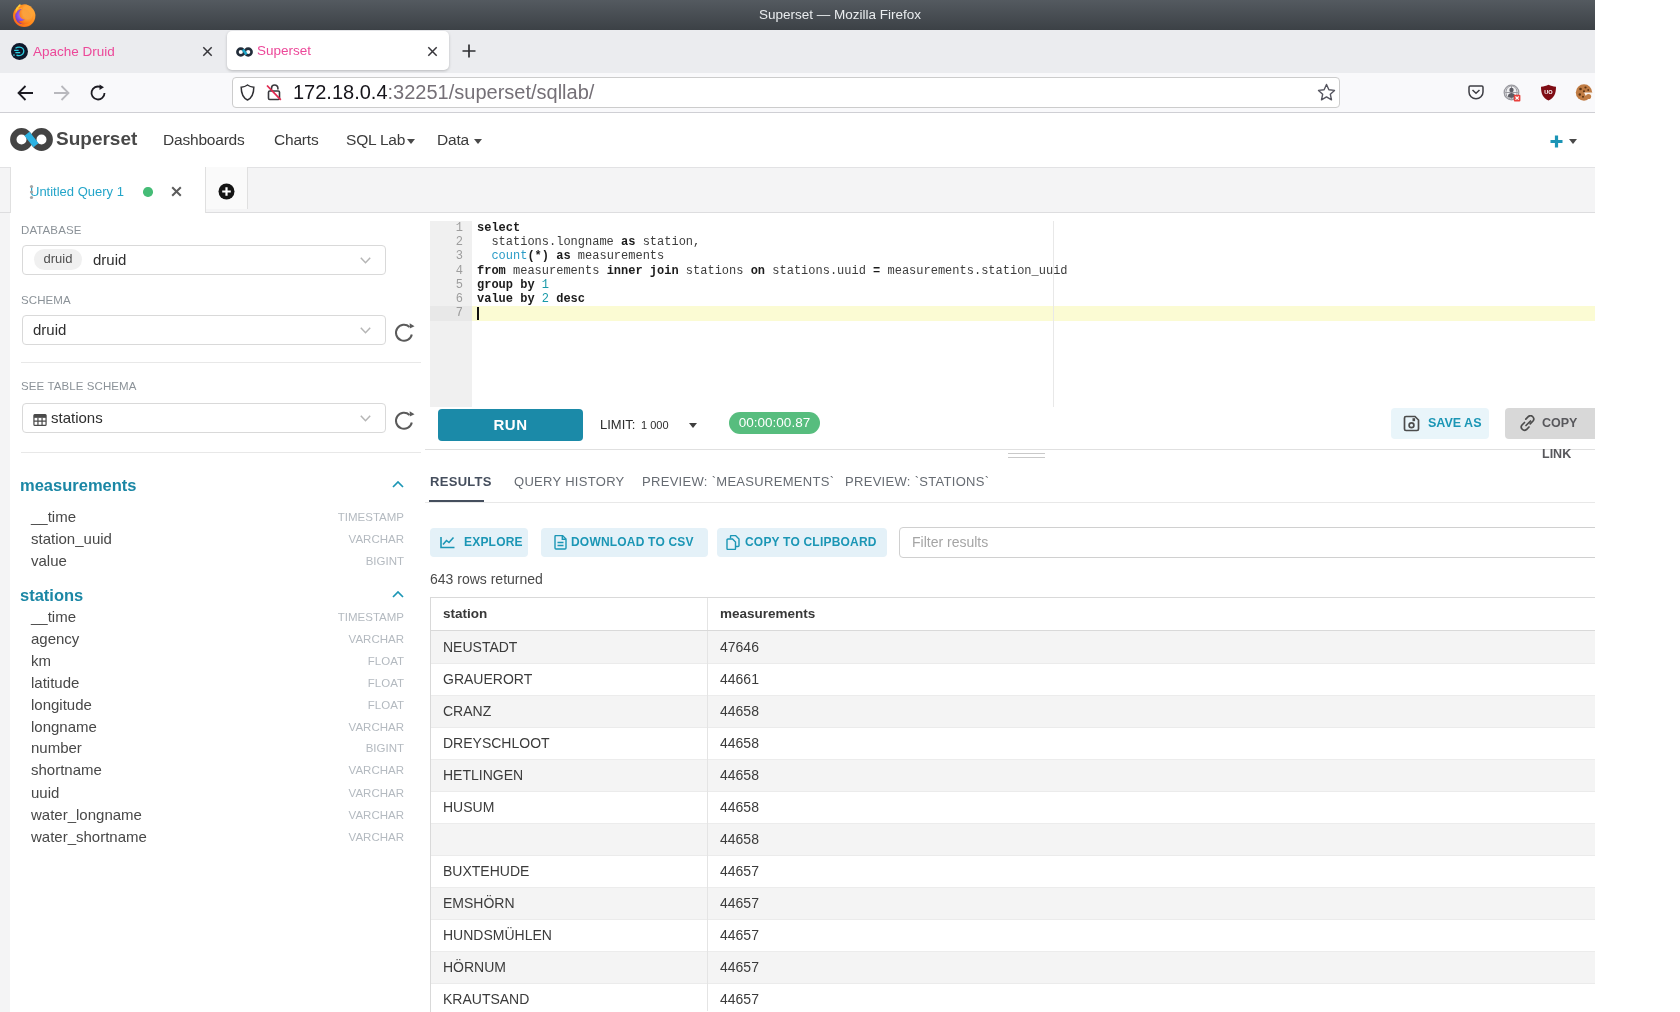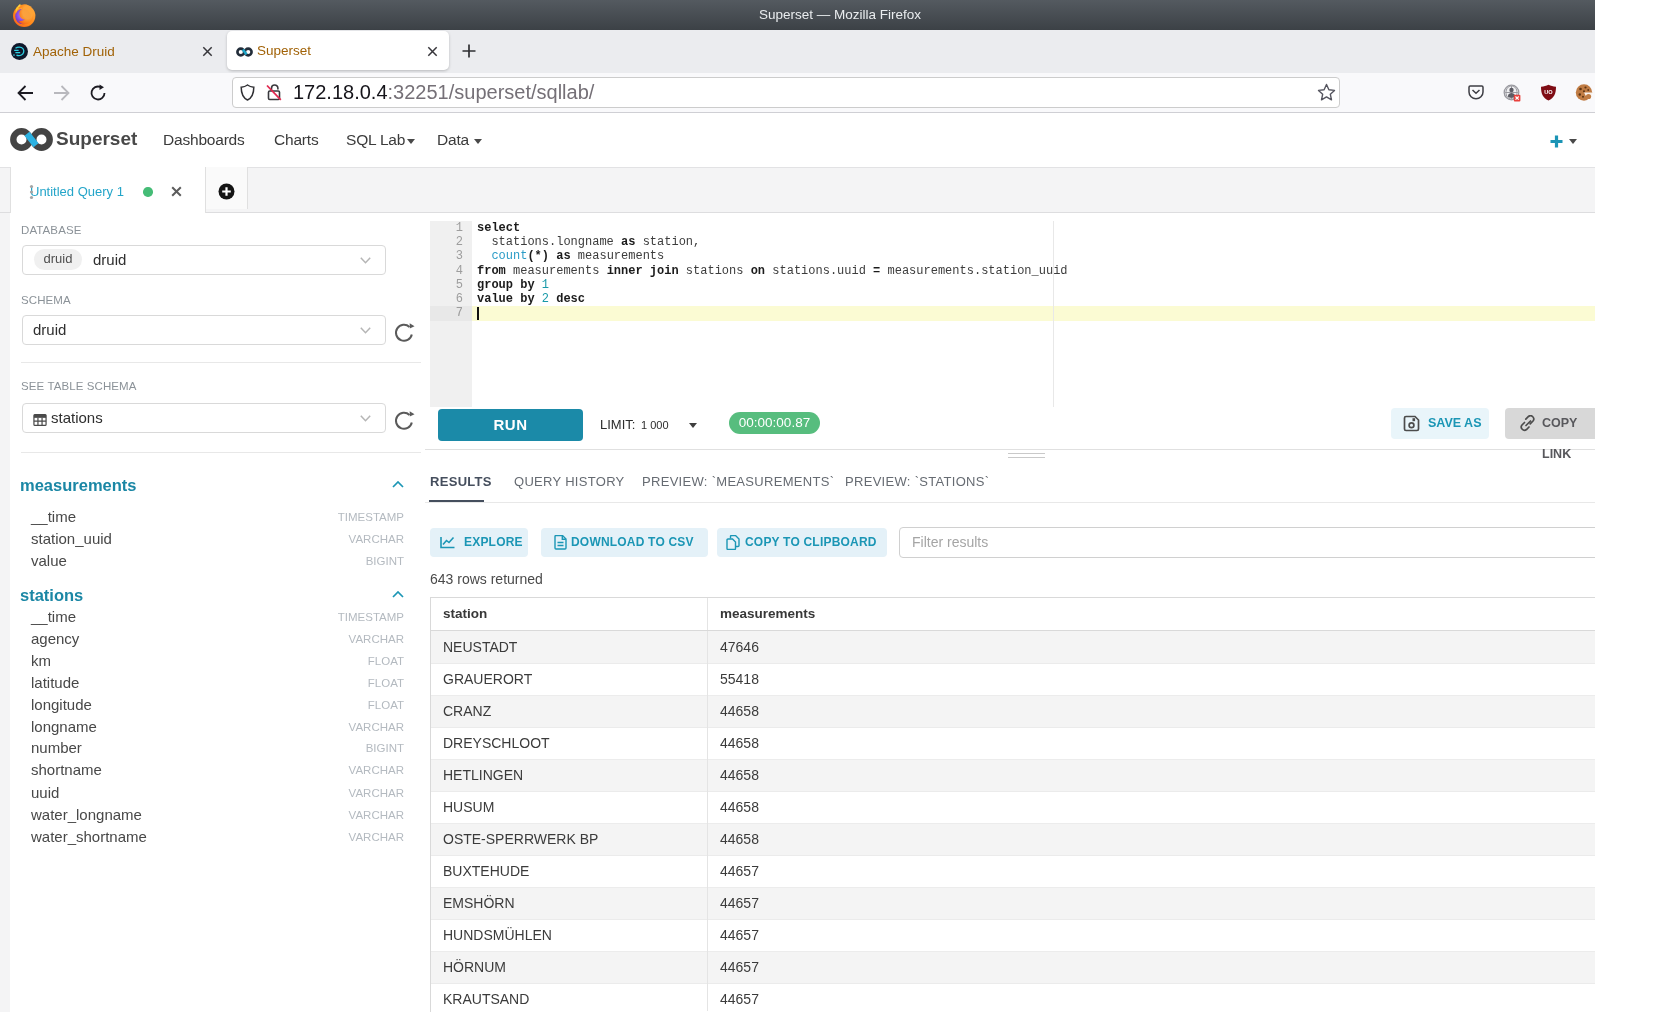--- a/index.html
+++ b/index.html
@@ -6,21 +6,21 @@
 html,body { width:1680px; height:1012px; overflow:hidden; }
 body { font-family:"Liberation Sans", sans-serif; background:#fff; }
 #page { position:relative; width:1595px; height:1012px; overflow:hidden; }
 .abs { position:absolute; }
 
 
 #titlebar { left:0; top:0; width:1680px; height:30px; background:linear-gradient(#545a60,#3c4146); }
 #titletext { left:0; top:0; width:1680px; height:30px; line-height:29px; text-align:center; color:#e9ecee; font-size:13.5px; }
 #tabbar { left:0; top:30px; width:1680px; height:43px; background:#ebecef; }
 #activetab { left:227px; top:31px; width:222px; height:39px; background:#fff; border-radius:5px; box-shadow:0 1px 3px rgba(0,0,0,0.22); }
-.tabtitle { font-size:13.5px; color:#a16207; }
+.tabtitle { font-size:13.5px; color:#ec4899; }
 #navbar { left:0; top:73px; width:1680px; height:40px; background:#f9f9fb; border-bottom:1px solid #cfcfd4; }
 #urlbar { left:232px; top:77px; width:1108px; height:31px; background:#fff; border:1px solid #ccc; border-radius:4px; }
 #urltext { left:293px; top:77px; height:31px; line-height:31px; font-size:20px; color:#15141a; }
 #urltext span { color:#757077; }
 
 
 #sheader { left:0; top:113px; width:1680px; height:54px; background:#fff; }
 .navitem { top:113px; height:54px; line-height:54px; font-size:15.5px; letter-spacing:-0.2px; color:#3b3b3b; }
 
 
@@ -404,30 +404,29 @@
   <div class="trow" style="top:791px;border-top:1px solid #ebebeb;"></div>
   <div class="trow odd" style="top:823px;"></div>
   <div class="trow" style="top:855px;border-top:1px solid #ebebeb;"></div>
   <div class="trow odd" style="top:887px;"></div>
   <div class="trow" style="top:919px;border-top:1px solid #ebebeb;"></div>
   <div class="trow odd" style="top:951px;"></div>
   <div class="trow" style="top:983px;height:29px;border-top:1px solid #ebebeb;"></div>
   <div class="abs tcell1" style="top:631px;">NEUSTADT</div>
     <div class="abs tcell2" style="top:631px;">47646</div>
   <div class="abs tcell1" style="top:663px;">GRAUERORT</div>
-    <div class="abs tcell2" style="top:663px;">55418</div>
+    <div class="abs tcell2" style="top:663px;">44661</div>
   <div class="abs tcell1" style="top:695px;">CRANZ</div>
     <div class="abs tcell2" style="top:695px;">44658</div>
   <div class="abs tcell1" style="top:727px;">DREYSCHLOOT</div>
     <div class="abs tcell2" style="top:727px;">44658</div>
   <div class="abs tcell1" style="top:759px;">HETLINGEN</div>
     <div class="abs tcell2" style="top:759px;">44658</div>
   <div class="abs tcell1" style="top:791px;">HUSUM</div>
     <div class="abs tcell2" style="top:791px;">44658</div>
-  <div class="abs tcell1" style="top:823px;">OSTE-SPERRWERK BP</div>
     <div class="abs tcell2" style="top:823px;">44658</div>
   <div class="abs tcell1" style="top:855px;">BUXTEHUDE</div>
     <div class="abs tcell2" style="top:855px;">44657</div>
   <div class="abs tcell1" style="top:887px;">EMSHÖRN</div>
     <div class="abs tcell2" style="top:887px;">44657</div>
   <div class="abs tcell1" style="top:919px;">HUNDSMÜHLEN</div>
     <div class="abs tcell2" style="top:919px;">44657</div>
   <div class="abs tcell1" style="top:951px;">HÖRNUM</div>
     <div class="abs tcell2" style="top:951px;">44657</div>
   <div class="abs tcell1" style="top:983px;">KRAUTSAND</div>

